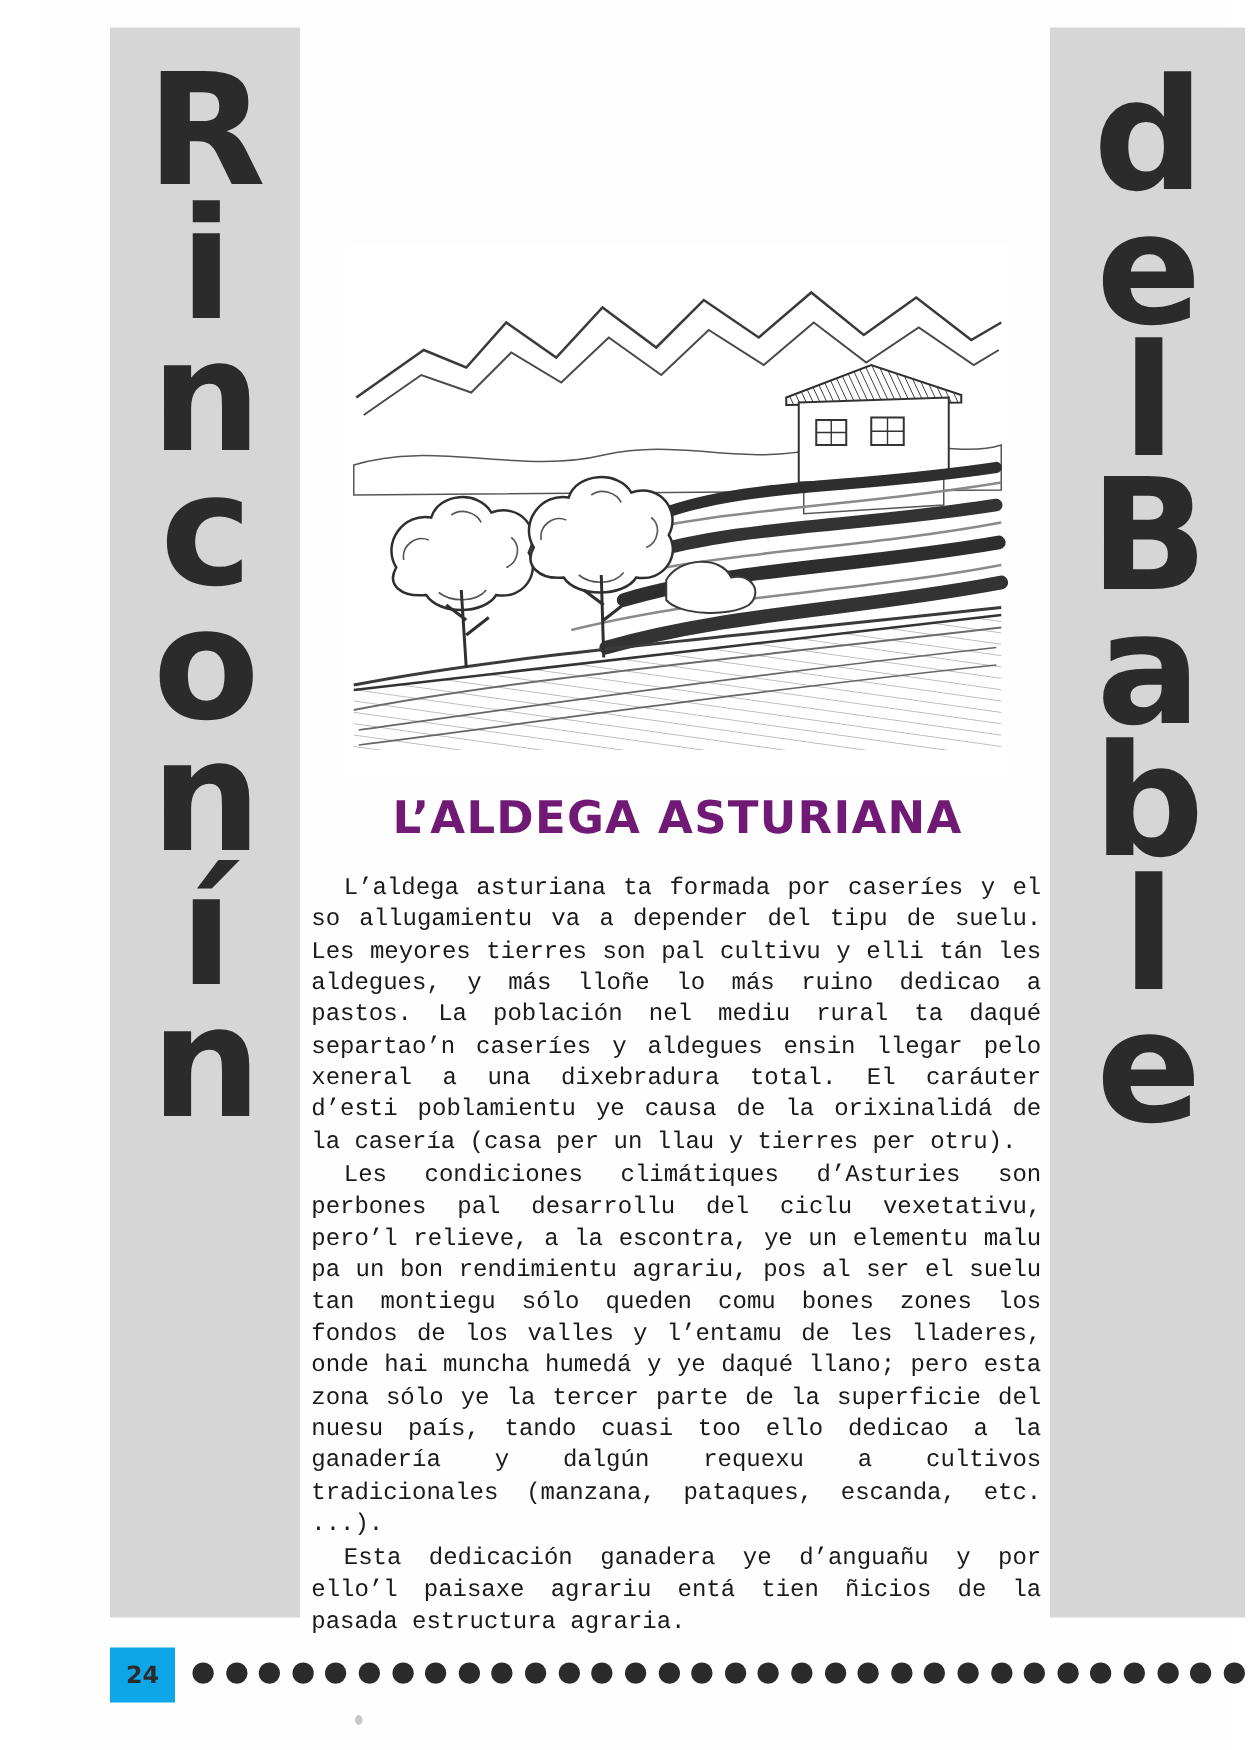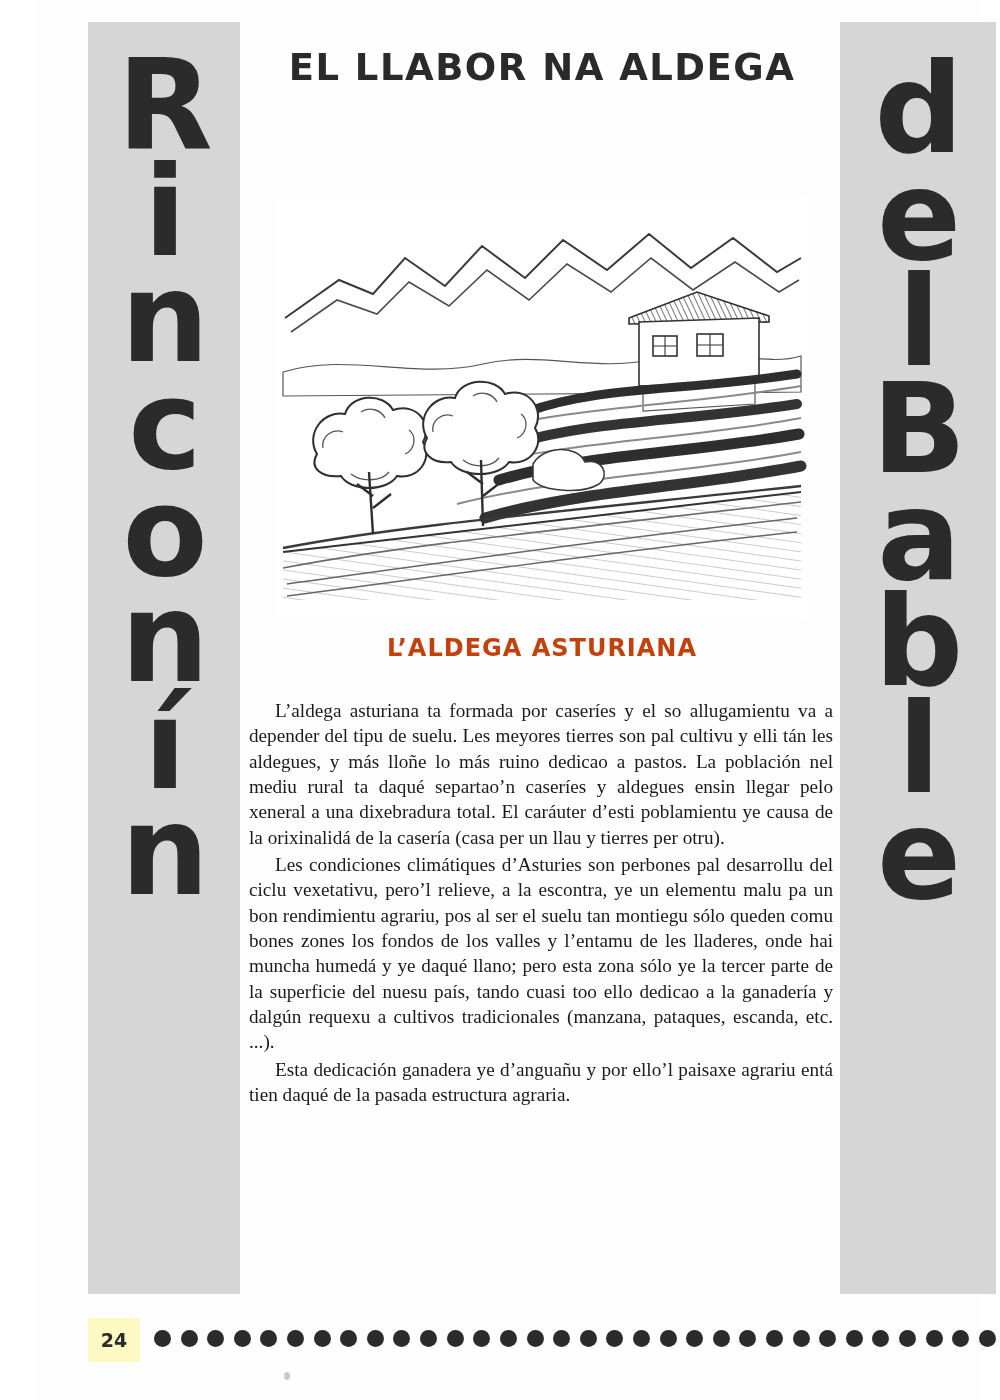--- a/index.html
+++ b/index.html
@@ -105,57 +105,58 @@
 
   
   .sub-title {
     position: absolute;
     left: 210px;
     top: 634px;
     width: 596px;
     text-align: center;
     font-family: "DejaVu Sans", sans-serif;
     font-weight: bold;
-    font-size: 24px;
+    font-size: 36px;
     letter-spacing: 1px;
-    color: #c2410c;
+    color: #701a75;
   }
 
   
   .body-text {
     position: absolute;
     left: 215px;
     top: 698px;
     width: 584px;
     font-family: "Liberation Serif", serif;
     font-size: 19.2px;
     line-height: 1.32;
     color: #1a1a1a;
     text-align: justify;
   }
   .body-text p {
     margin: 0 0 2px 0;
     text-indent: 26px;
+    font-family: Liberation Mono, monospace;
   }
 
   
   .footer {
     position: absolute;
     left: 54px;
     top: 1318px;
     width: 908px;
     height: 46px;
   }
   .page-number-box {
     position: absolute;
     left: 0;
     top: 0;
     width: 52px;
     height: 44px;
-    background: #fef9c3;
+    background: #0ea5e9;
     display: flex;
     align-items: center;
     justify-content: center;
     font-family: "DejaVu Sans", sans-serif;
     font-weight: bold;
     font-size: 19px;
     color: #2b2b2b;
   }
   .dot-row {
     position: absolute;
@@ -211,21 +212,20 @@
         <span>e</span>
         <span>l</span>
         <span>B</span>
         <span>a</span>
         <span>b</span>
         <span>l</span>
         <span>e</span>
       </div>
     </div>
 
-    <div class="head-title">EL LLABOR NA ALDEGA</div>
 
     <div class="illustration">
       <svg width="530" height="424" viewBox="0 0 530 424" xmlns="http://www.w3.org/2000/svg">
         <defs>
           <pattern id="hatch" width="6" height="6" patternUnits="userSpaceOnUse" patternTransform="rotate(20)">
             <line x1="0" y1="0" x2="0" y2="6" stroke="#444" stroke-width="1.1"></line>
           </pattern>
           <pattern id="hatch2" width="5" height="5" patternUnits="userSpaceOnUse" patternTransform="rotate(-25)">
             <line x1="0" y1="0" x2="0" y2="5" stroke="#3a3a3a" stroke-width="1.4"></line>
           </pattern>
@@ -284,21 +284,21 @@
         <path d="M10 400 C150 382, 330 356, 520 336" fill="none" stroke="#666" stroke-width="1.4"></path>
         <rect x="6" y="404" width="518" height="10" fill="#ffffff"></rect>
       </svg>
     </div>
 
     <div class="sub-title">L’ALDEGA ASTURIANA</div>
 
     <div class="body-text">
       <p>L’aldega asturiana ta formada por caseríes y el so allugamientu va a depender del tipu de suelu. Les meyores tierres son pal cultivu y elli tán les aldegues, y más lloñe lo más ruino dedicao a pastos. La población nel mediu rural ta daqué separtao’n caseríes y aldegues ensin llegar pelo xeneral a una dixebradura total. El caráuter d’esti poblamientu ye causa de la orixinalidá de la casería (casa per un llau y tierres per otru).</p>
       <p>Les condiciones climátiques d’Asturies son perbones pal desarrollu del ciclu vexetativu, pero’l relieve, a la escontra, ye un elementu malu pa un bon rendimientu agrariu, pos al ser el suelu tan montiegu sólo queden comu bones zones los fondos de los valles y l’entamu de les llade­res, onde hai muncha humedá y ye daqué llano; pero esta zona sólo ye la tercer parte de la superficie del nuesu país, tando cuasi too ello dedicao a la ganadería y dalgún requexu a cultivos tradicionales (manzana, pataques, escanda, etc. ...).</p>
-      <p>Esta dedicación ganadera ye d’anguañu y por ello’l paisaxe agrariu entá tien daqué de la pasada estructura agraria.</p>
+      <p>Esta dedicación ganadera ye d’anguañu y por ello’l paisaxe agrariu entá tien ñicios de la pasada estructura agraria.</p>
     </div>
 
     <div class="footer">
       <div class="page-number-box">24</div>
       <div class="dot-row">
         <div class="dot"></div>
         <div class="dot"></div>
         <div class="dot"></div>
         <div class="dot"></div>
         <div class="dot"></div>

